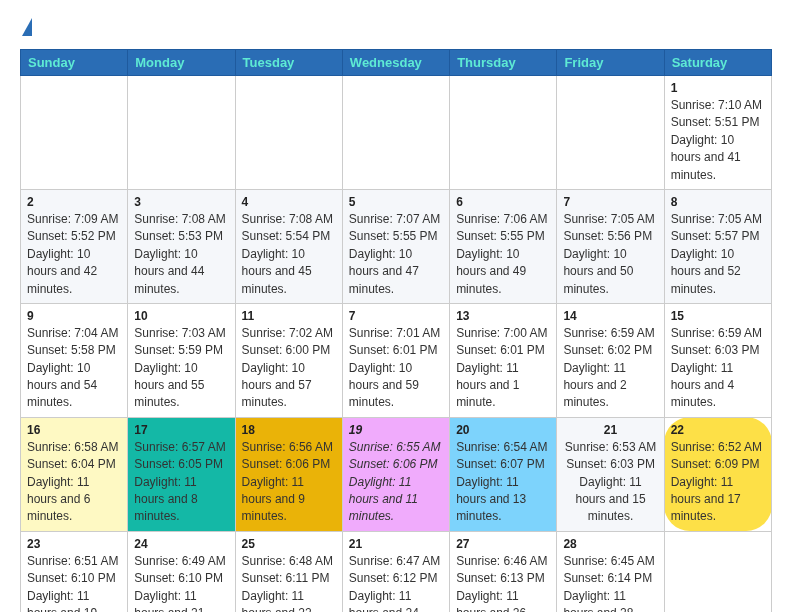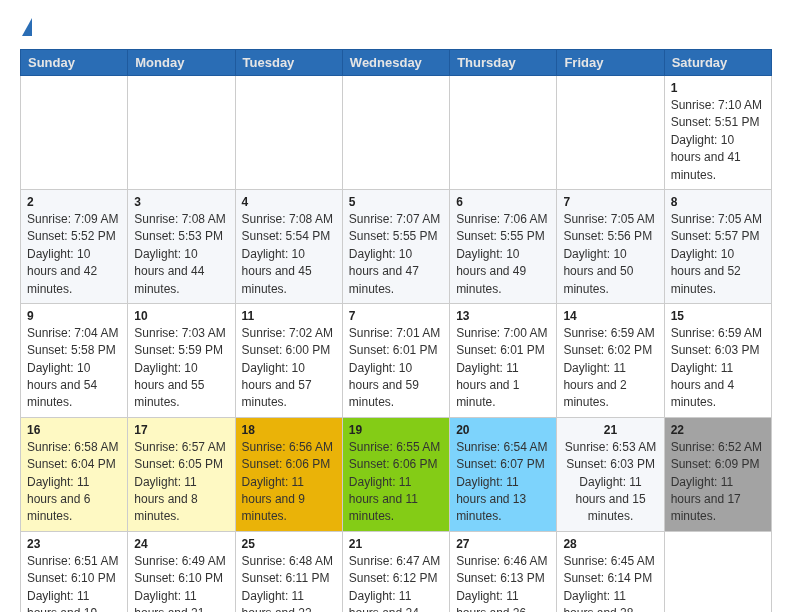--- a/index.html
+++ b/index.html
@@ -62,21 +62,21 @@
       color: #444;
       margin-top: 2px;
     }
     .calendar {
       width: 100%;
       border-collapse: collapse;
       border: 1px solid #ccc;
     }
     .calendar th {
       background: #2a6db5;
-      color: #e5e5e5;
+      color: #5eead4;
       font-size: 13px;
       font-weight: bold;
       text-align: left;
       padding: 5px 7px;
       border: 1px solid #1e5a9e;
     }
     .calendar td {
       vertical-align: top;
       border: 1px solid #ccc;
       padding: 5px 6px;
@@ -240,51 +240,51 @@
 Daylight: 11 hours and 4 minutes.</div>
           </td>
         </tr>
         <tr>
           <td style="background: #fef9c3;">
             <div class="day-num">16</div>
             <div class="day-info">Sunrise: 6:58 AM
 Sunset: 6:04 PM
 Daylight: 11 hours and 6 minutes.</div>
           </td>
-          <td style="background: #fef9c3;">
+          <td style="background: #14b8a6;">
             <div class="day-num">17</div>
             <div class="day-info">Sunrise: 6:57 AM
 Sunset: 6:05 PM
 Daylight: 11 hours and 8 minutes.</div>
           </td>
           <td style="background: #eab308;">
             <div class="day-num">18</div>
             <div class="day-info">Sunrise: 6:56 AM
 Sunset: 6:06 PM
 Daylight: 11 hours and 9 minutes.</div>
           </td>
-          <td style="background: #84cc16;">
+          <td style="background: #f0abfc; font-style: italic;">
             <div class="day-num">19</div>
             <div class="day-info">Sunrise: 6:55 AM
 Sunset: 6:06 PM
 Daylight: 11 hours and 11 minutes.</div>
           </td>
           <td style="background: #7dd3fc;">
             <div class="day-num">20</div>
             <div class="day-info">Sunrise: 6:54 AM
 Sunset: 6:07 PM
 Daylight: 11 hours and 13 minutes.</div>
           </td>
           <td style="background: rgb(245, 247, 250); text-align: center;">
             <div class="day-num">21</div>
             <div class="day-info">Sunrise: 6:53 AM
 Sunset: 6:03 PM
 Daylight: 11 hours and 15 minutes.</div>
           </td>
-          <td style="background: #a3a3a3;">
+          <td style="background: #fde047; border-radius: 26px;">
             <div class="day-num">22</div>
             <div class="day-info">Sunrise: 6:52 AM
 Sunset: 6:09 PM
 Daylight: 11 hours and 17 minutes.</div>
           </td>
         </tr>
         <tr>
           <td>
             <div class="day-num">23</div>
             <div class="day-info">Sunrise: 6:51 AM

